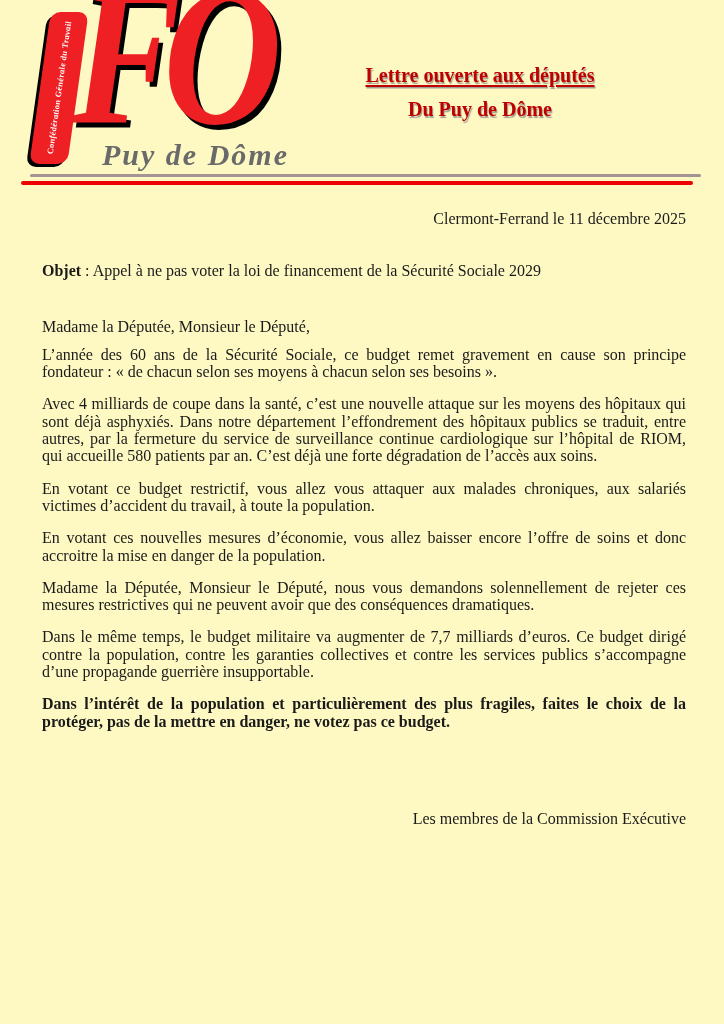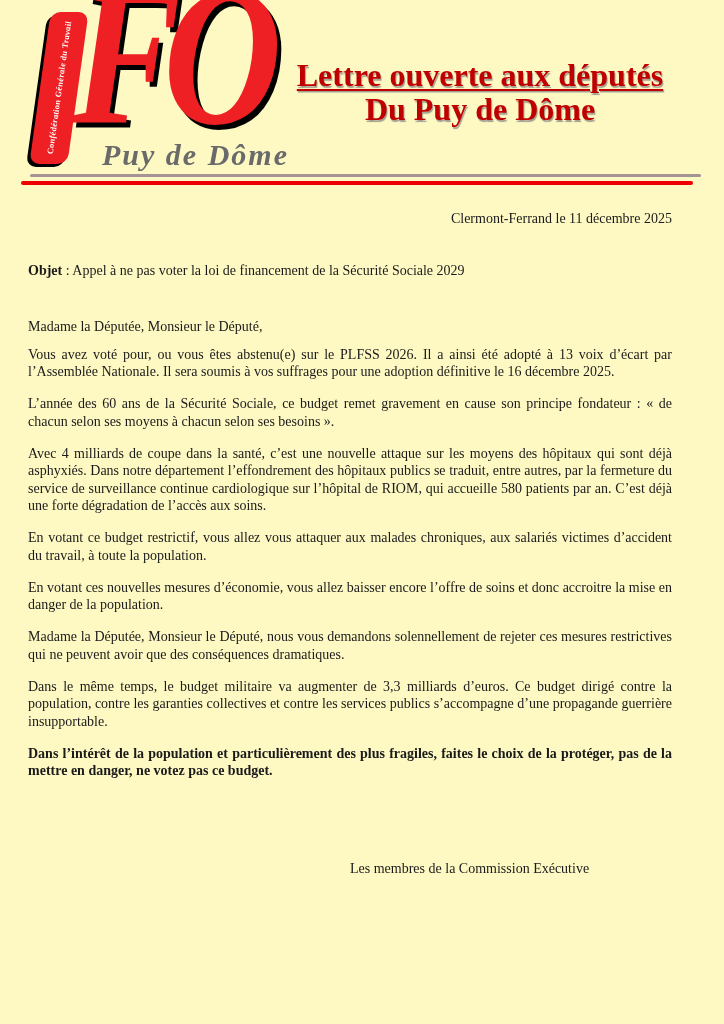--- a/index.html
+++ b/index.html
@@ -81,21 +81,21 @@
 
   
   .title-block {
     position: absolute;
     left: 290px;
     top: 58px;
     width: 380px;
     text-align: center;
     color: #c00000;
     font-weight: bold;
-    font-size: 32px;
+    font-size: 20px;
     line-height: 34px;
     text-shadow: 1px 1.5px 1px rgba(130,130,130,0.75);
   }
   .title-line1 {
     text-decoration: underline;
     text-decoration-thickness: 2px;
     text-underline-offset: 3px;
   }
 
   
@@ -114,45 +114,45 @@
     top: 181px;
     width: 672px;
     height: 4px;
     background: #ee0000;
     border-radius: 2px;
   }
 
   
   .content {
     position: absolute;
-    left: 28px;
+    left: 42px;
     top: 210px;
     width: 644px;
-    font-size: 14px;
+    font-size: 16px;
     line-height: 17.3px;
   }
   .dateline {
     text-align: right;
     margin: 0 0 35px 0;
   }
   .objet {
     margin: 0 0 38px 0;
   }
   .objet b { font-weight: bold; }
   .salutation {
     margin: 0 0 11px 0;
   }
   .para {
     margin: 0 0 15px 0;
     text-align: justify;
   }
   .signature {
     width: 322px;
     margin: 80px 0 0 auto;
-    text-align: left;
+    text-align: right;
   }
 </style>
 </head>
 <body>
 
 <div class="page">
 
   <div class="logo">
     <div class="cgt-bar">
       <span class="cgt-text">Confédération Générale du Travail</span>
@@ -169,27 +169,26 @@
   <div class="rule-gray"></div>
   <div class="rule-red"></div>
 
   <div class="content">
     <p class="dateline">Clermont-Ferrand le 11 décembre 2025</p>
 
     <p class="objet"><b>Objet</b><span> : Appel à ne pas voter la loi de financement de la Sécurité Sociale 2029</span></p>
 
     <p class="salutation">Madame la Députée, Monsieur le Député,</p>
 
-    <p class="para">Vous avez voté pour, ou vous êtes abstenu(e) sur le PLFSS 2026. Il a ainsi été adopté à 13 voix d’écart par l’Assemblée Nationale. Il sera soumis à vos suffrages pour une adoption définitive le 16 décembre 2025.</p>
     <p class="para">L’année des 60 ans de la Sécurité Sociale, ce budget remet gravement en cause son principe fondateur : « de chacun selon ses moyens à chacun selon ses besoins ».</p>
     <p class="para">Avec 4 milliards de coupe dans la santé, c’est une nouvelle attaque sur les moyens des hôpitaux qui sont déjà asphyxiés. Dans notre département l’effondrement des hôpitaux publics se traduit, entre autres, par la fermeture du service de surveillance continue cardiologique sur l’hôpital de RIOM, qui accueille 580 patients par an. C’est déjà une forte dégradation de l’accès aux soins.</p>
     <p class="para">En votant ce budget restrictif, vous allez vous attaquer aux malades chroniques, aux salariés victimes d’accident du travail, à toute la population.</p>
     <p class="para">En votant ces nouvelles mesures d’économie, vous allez baisser encore l’offre de soins et donc accroitre la mise en danger de la population.</p>
     <p class="para">Madame la Députée, Monsieur le Député, nous vous demandons solennellement de rejeter ces mesures restrictives qui ne peuvent avoir que des conséquences dramatiques.</p>
-    <p class="para">Dans le même temps, le budget militaire va augmenter de 3,3 milliards d’euros. Ce budget dirigé contre la population, contre les garanties collectives et contre les services publics s’accompagne d’une propagande guerrière insupportable.</p>
+    <p class="para">Dans le même temps, le budget militaire va augmenter de 7,7 milliards d’euros. Ce budget dirigé contre la population, contre les garanties collectives et contre les services publics s’accompagne d’une propagande guerrière insupportable.</p>
     <p class="para" style="font-weight: bold;">Dans l’intérêt de la population et particulièrement des plus fragiles, faites le choix de la protéger, pas de la mettre en danger, ne votez pas ce budget.</p>
 
     <div class="signature">
       <div>Les membres de la Commission Exécutive</div>
     </div>
   </div>
 
 </div>
 
 </body></html>

